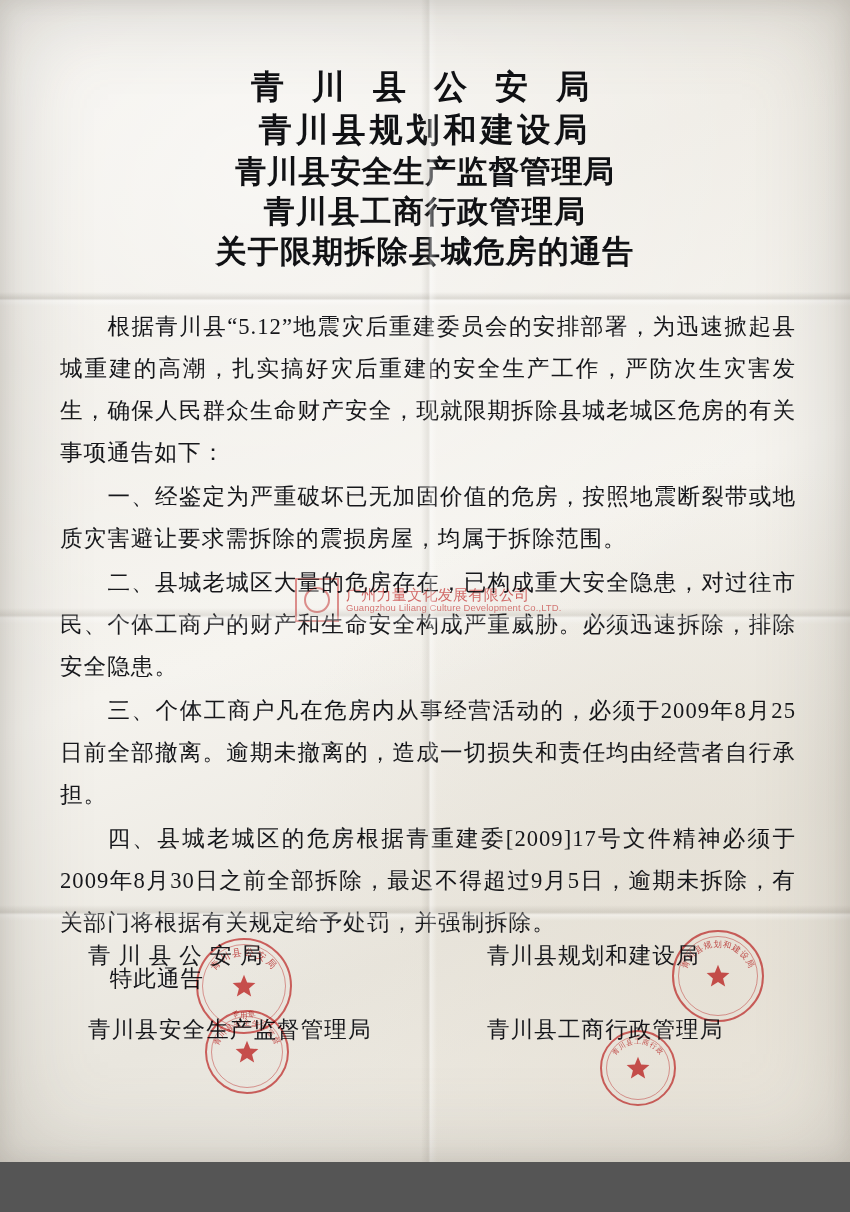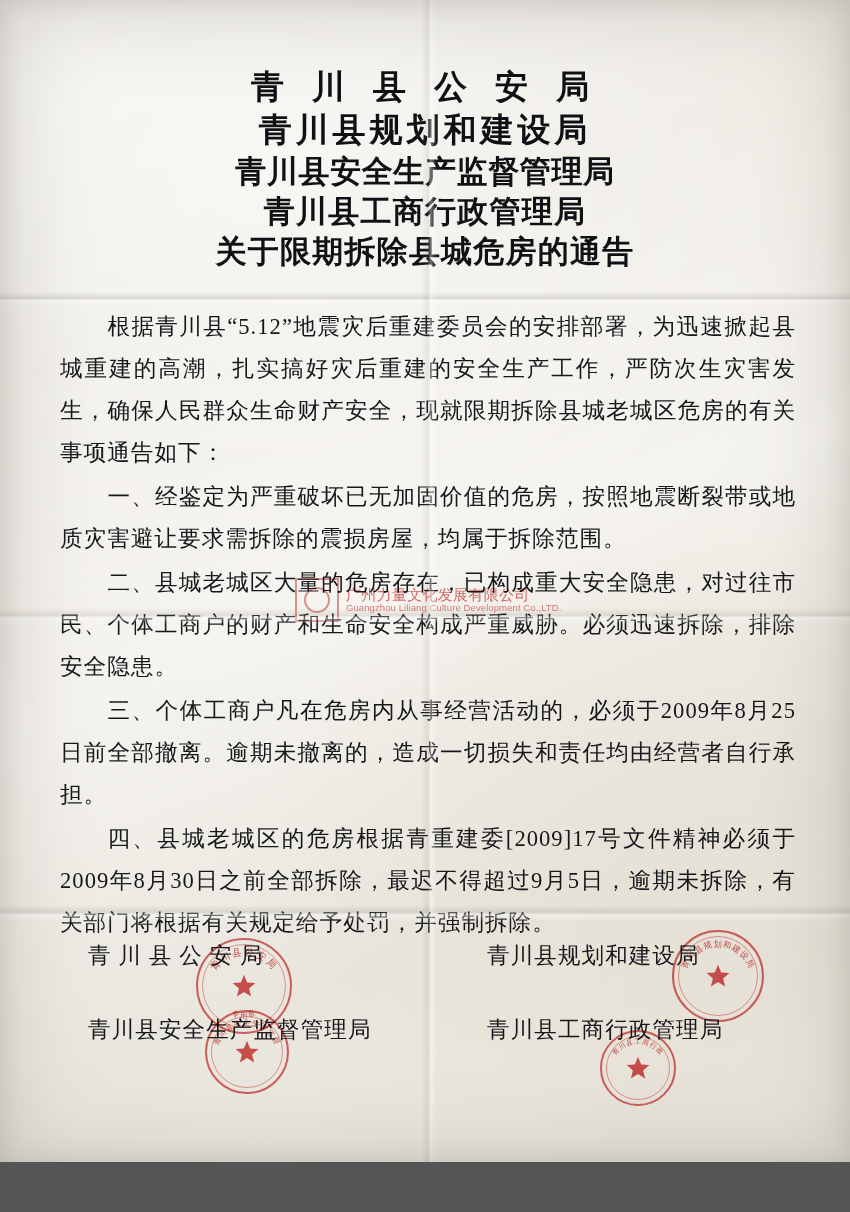--- a/index.html
+++ b/index.html
@@ -206,20 +206,21 @@
     <div class="header-line hl-4">青川县工商行政管理局</div>
     <div class="header-line hl-5">关于限期拆除县城危房的通告</div>
   </div>
 
   <div class="body-text">
     <p class="para">根据青川县“5.12”地震灾后重建委员会的安排部署，为迅速掀起县城重建的高潮，扎实搞好灾后重建的安全生产工作，严防次生灾害发生，确保人民群众生命财产安全，现就限期拆除县城老城区危房的有关事项通告如下：</p>
     <p class="para">一、经鉴定为严重破坏已无加固价值的危房，按照地震断裂带或地质灾害避让要求需拆除的震损房屋，均属于拆除范围。</p>
     <p class="para">二、县城老城区大量的危房存在，已构成重大安全隐患，对过往市民、个体工商户的财产和生命安全构成严重威胁。必须迅速拆除，排除安全隐患。</p>
     <p class="para">三、个体工商户凡在危房内从事经营活动的，必须于2009年8月25日前全部撤离。逾期未撤离的，造成一切损失和责任均由经营者自行承担。</p>
     <p class="para">四、县城老城区的危房根据青重建委[2009]17号文件精神必须于2009年8月30日之前全部拆除，最迟不得超过9月5日，逾期未拆除，有关部门将根据有关规定给予处罚，并强制拆除。</p>
+    <p class="para last-note">特此通告</p>
   </div>
 
   <div class="sign-block">
     <div class="sign-row">
       <div class="sign col-a">青 川 县 公 安 局</div>
       <div class="sign col-b">青川县规划和建设局</div>
     </div>
     <div class="sign-row">
       <div class="sign col-a">青川县安全生产监督管理局</div>
       <div class="sign col-b">青川县工商行政管理局</div>

